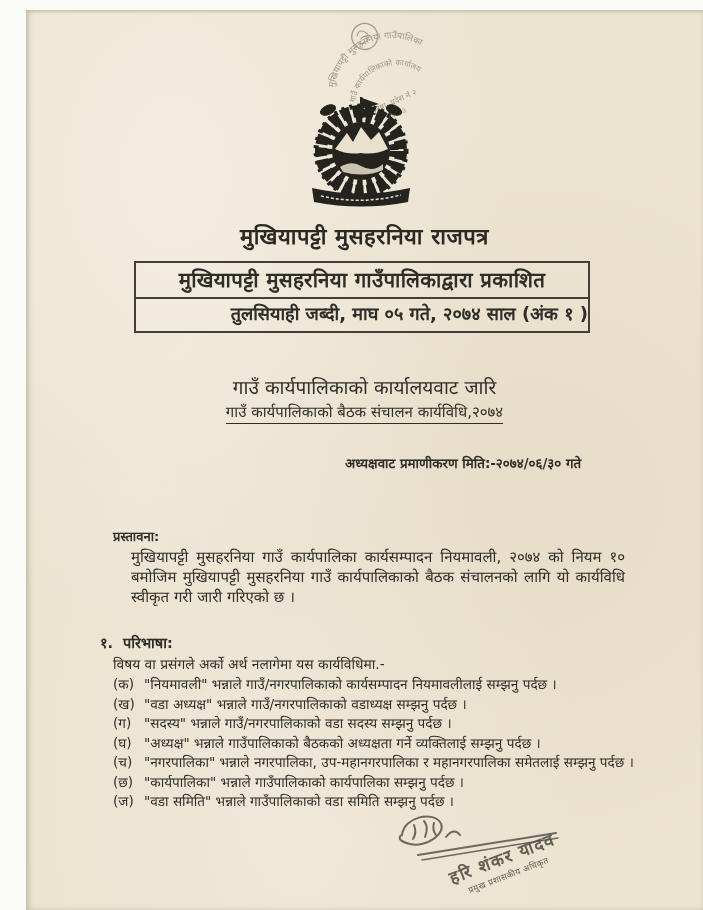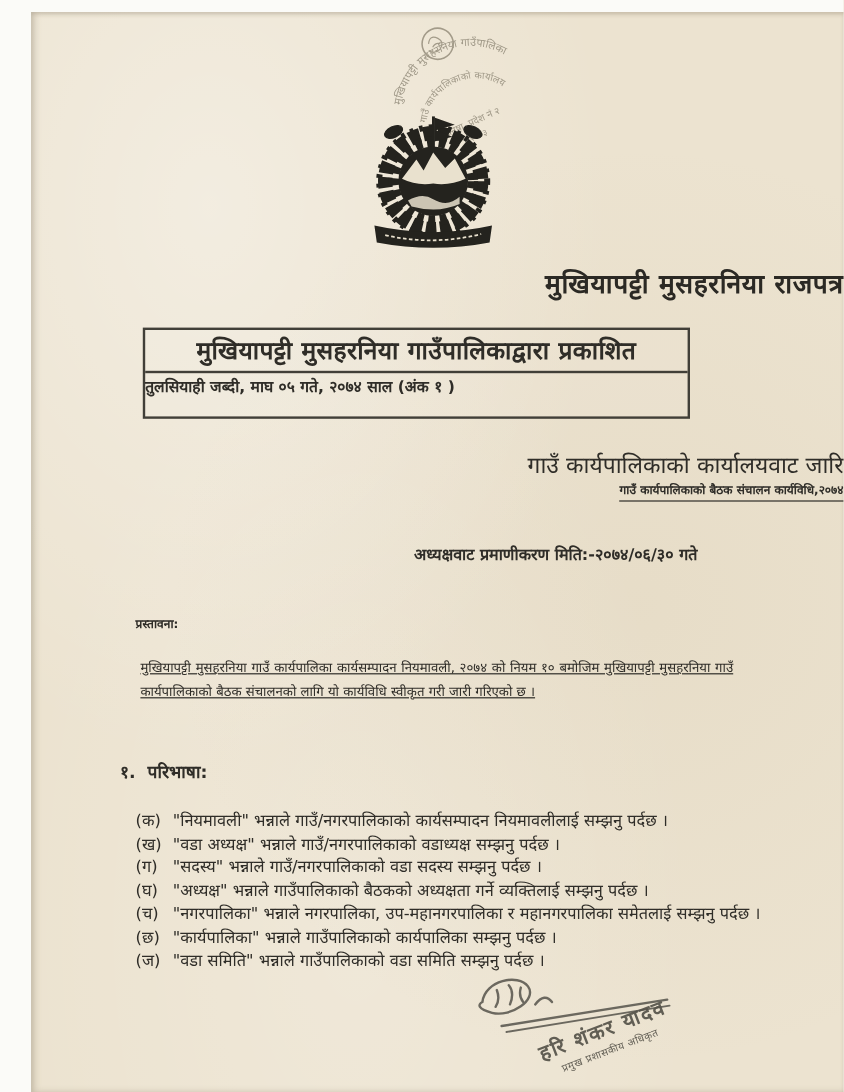--- a/index.html
+++ b/index.html
@@ -12,45 +12,45 @@
     position:absolute;left:26px;top:10px;width:677px;height:900px;
     background:
       radial-gradient(ellipse at 22% 18%, rgba(255,255,255,.35), transparent 45%),
       radial-gradient(ellipse at 75% 55%, rgba(185,165,125,.10), transparent 55%),
       radial-gradient(ellipse at 40% 85%, rgba(255,255,255,.18), transparent 50%),
       #ece3d0;
     box-shadow: inset 3px 0 5px rgba(120,108,85,.28), inset 0 2px 3px rgba(120,108,85,.18);
     color:#2f2d28;
   }
   .abs{position:absolute;}
-  .center{left:0;width:100%;text-align:right;}
+  .center{left:0;width:100%;text-align:center;}
 
   
   .stamp-top{left:278px;top:6px;width:154px;height:114px;opacity:.82;}
   .stamp-top text{fill:#8f8877;font-family:"DejaVu Sans",sans-serif;}
 
   
   .emblem{left:269px;top:85px;width:132px;height:117px;}
 
   .gazette-title{top:210px;font-size:22px;font-weight:bold;letter-spacing:.5px;color:#2b2924;}
 
-  .pubbox{left:93px;top:251px;width:452px;border:2px solid #413f38;background:rgba(255,255,255,.06);margin-top:12px;}
+  .pubbox{left:108px;top:251px;width:452px;border:2px solid #413f38;background:rgba(255,255,255,.06);}
   .pubbox-title{font-size:20.5px;font-weight:bold;text-align:center;padding:2px 4px 4px;border-bottom:2px solid #413f38;letter-spacing:.3px;}
-  .pubbox-sub{font-size:13px;font-weight:bold;text-align:left;padding:2px 0 16px;}
+  .pubbox-sub{font-size:18px;font-weight:bold;text-align:right;padding:2px 0 6px;}
 
   .part-heading{top:318px;font-size:20px;font-weight:bold;}
   .issued-line{top:364px;font-size:19px;font-weight:500;}
-  .doc-title{top:391px;font-size:10px;font-weight:bold;}
+  .doc-title{top:391px;font-size:15px;font-weight:normal;}
   .doc-title span{border-bottom:1.6px solid #2f2d28;padding-bottom:2px;}
 
   .dates{left:311px;top:441px;font-size:13.4px;font-weight:bold;line-height:25px;}
   .dates .certified{margin-left:8px;}
 
-  .preamble-head{left:87px;top:502px;font-size:10px;font-weight:bold;text-align:center;}
-  .preamble-body{left:91px;top:537px;width:494px;font-size:11px;line-height:20px;text-align:justify;text-decoration:underline;}
+  .preamble-head{left:87px;top:517px;font-size:13px;font-weight:bold;text-align:center;}
+  .preamble-body{left:105px;top:537px;width:494px;font-size:15px;line-height:20px;text-align:justify;}
 
   .defs-head{left:74px;top:622px;font-size:14.5px;font-weight:bold;display:flex;}
   .defs-head .num{width:23px;}
   .defs-intro{left:87px;top:644px;font-size:13.8px;}
   .def-list{left:87px;top:665px;width:573px;font-size:13.6px;line-height:19.5px;}
   .def-item{display:flex;}
   .def-label{flex:0 0 31px;}
   .def-text{flex:1;}
 
   .signature{left:362px;top:793px;width:200px;height:75px;}
@@ -121,20 +121,21 @@
     <div class="certified">अध्यक्षवाट प्रमाणीकरण मिति:-२०७४/०६/३० गते</div>
   </div>
 
   <div class="abs preamble-head">प्रस्तावना:</div>
   <div class="abs preamble-body">मुखियापट्टी मुसहरनिया गाउँ कार्यपालिका कार्यसम्पादन नियमावली, २०७४ को नियम १० बमोजिम मुखियापट्टी मुसहरनिया  गाउँ कार्यपालिकाको बैठक संचालनको लागि यो कार्यविधि स्वीकृत गरी जारी गरिएको छ ।</div>
 
   <div class="abs defs-head">
     <span class="num">१.</span>
     <span>परिभाषा:</span>
   </div>
+  <div class="abs defs-intro">विषय वा प्रसंगले अर्को अर्थ नलागेमा यस कार्यविधिमा.-</div>
 
   <div class="abs def-list">
     <div class="def-item">
       <span class="def-label">(क)</span>
       <span class="def-text">"नियमावली" भन्नाले गाउँ/नगरपालिकाको कार्यसम्पादन नियमावलीलाई सम्झनु पर्दछ ।</span>
     </div>
     <div class="def-item">
       <span class="def-label">(ख)</span>
       <span class="def-text">"वडा अध्यक्ष" भन्नाले गाउँ/नगरपालिकाको वडाध्यक्ष सम्झनु पर्दछ ।</span>
     </div>

